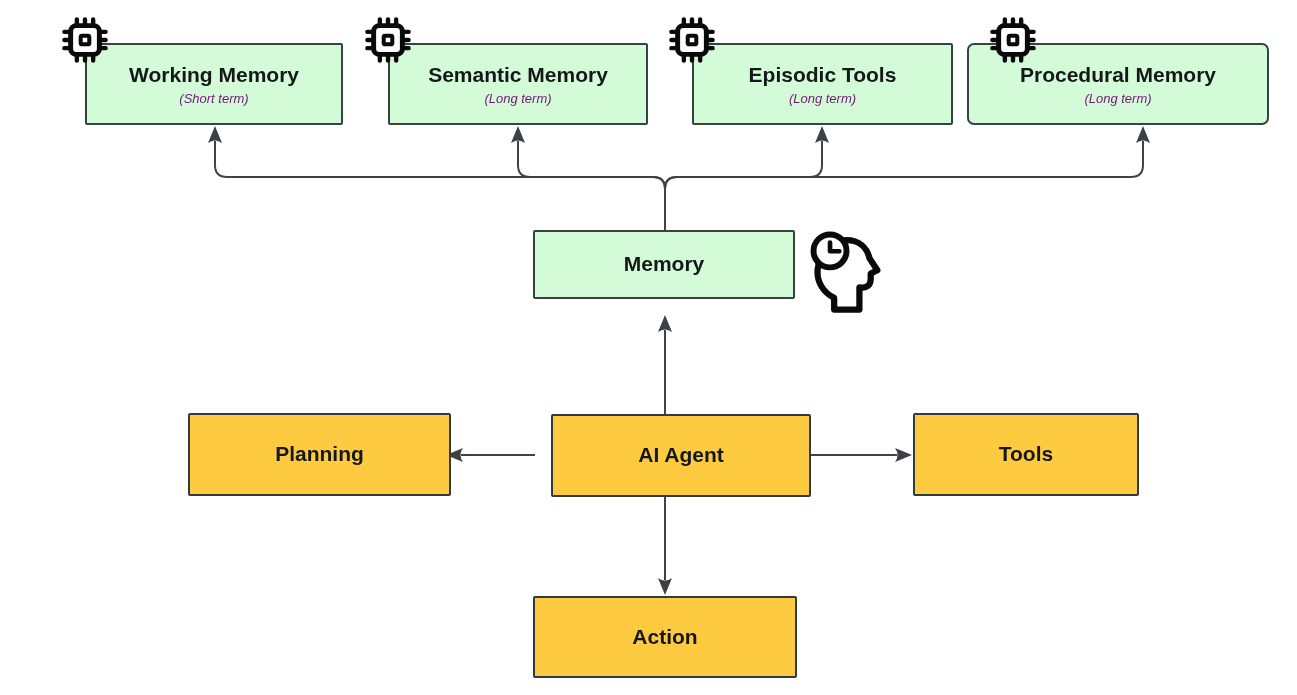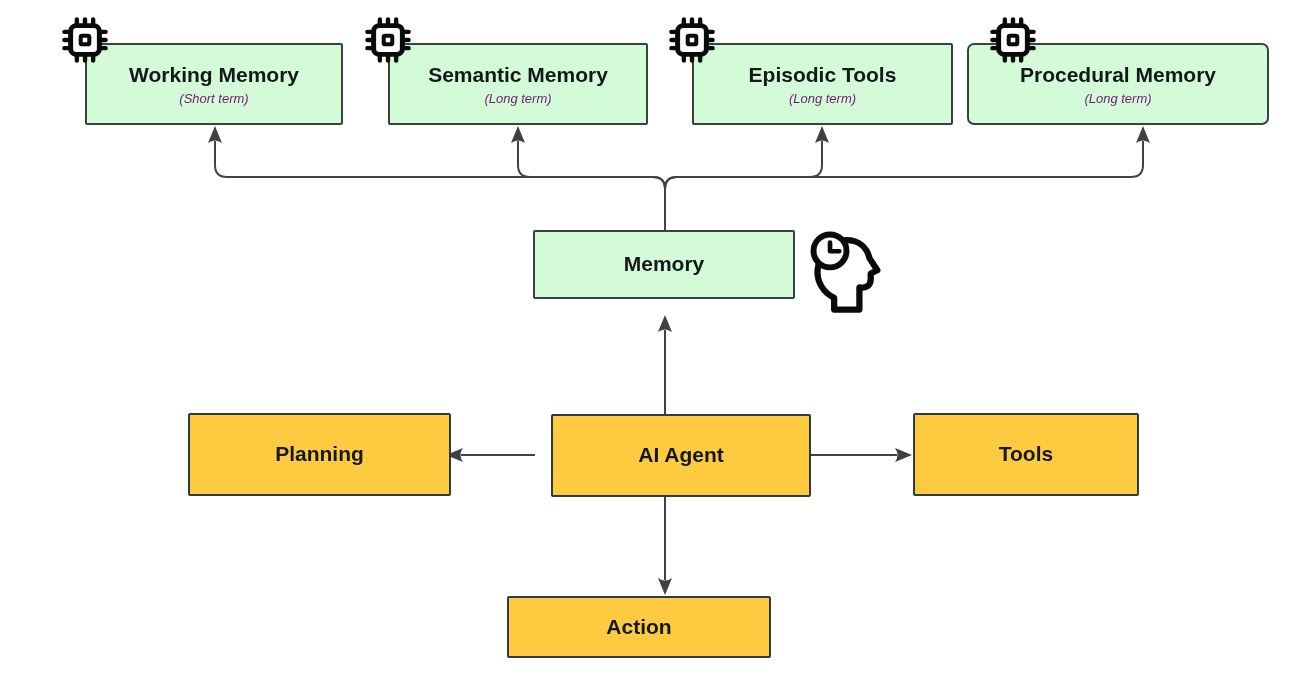--- a/index.html
+++ b/index.html
@@ -23,21 +23,21 @@
 
   
   #n-working    { left:85px;   top:43px;  width:258px; height:82px; }
   #n-semantic   { left:388px;  top:43px;  width:260px; height:82px; }
   #n-episodic   { left:692px;  top:43px;  width:261px; height:82px; }
   #n-procedural { left:967px; top:43px;  width:302px; height:82px;border-radius:7px; }
   #n-memory     { left:533px;  top:230px; width:262px; height:69px; }
   #n-agent      { left:551px;  top:414px; width:260px; height:83px; }
   #n-planning   { left:180px;  top:413px; width:263px; height:83px;margin-left:8px; }
   #n-tools      { left:913px;  top:413px; width:226px; height:83px; }
-  #n-action     { left:507px;  top:596px; width:264px; height:62px; }
+  #n-action     { left:533px;  top:596px; width:264px; height:82px; }
 
   .chip { position:absolute; width:46px; height:46px; z-index:3; }
   #chip-0 { left:62px;  top:17px; }
   #chip-1 { left:365px; top:17px; }
   #chip-2 { left:669px; top:17px; }
   #chip-3 { left:990px; top:17px; }
 
   .head-icon { position:absolute; left:801px; top:228px; width:86px; height:86px; z-index:3; }
 </style>
 </head>

